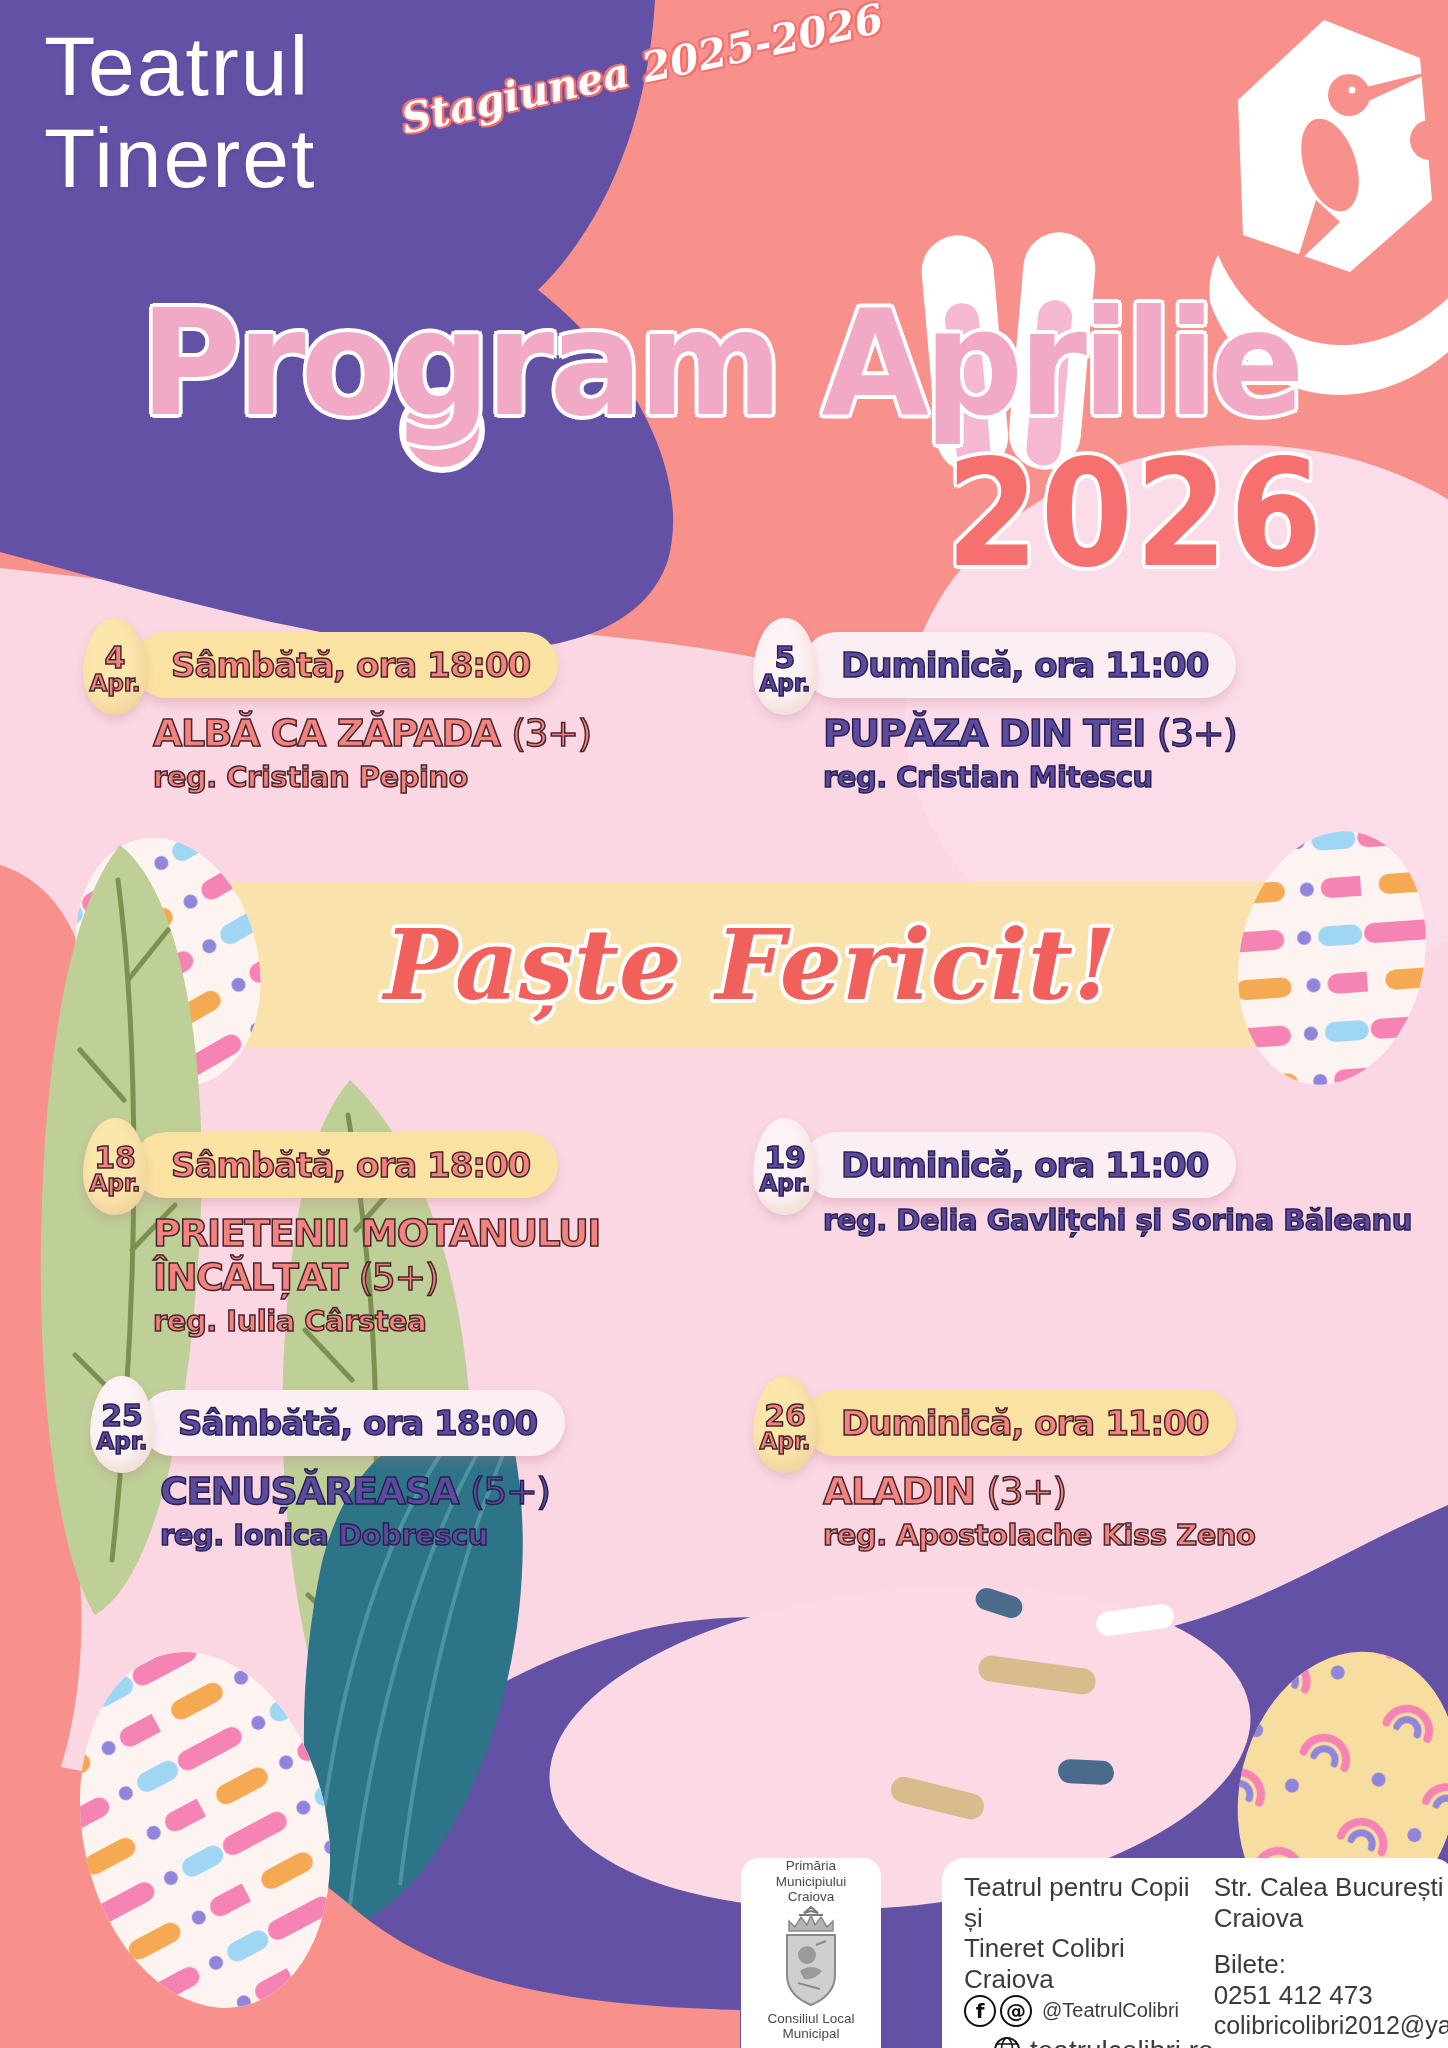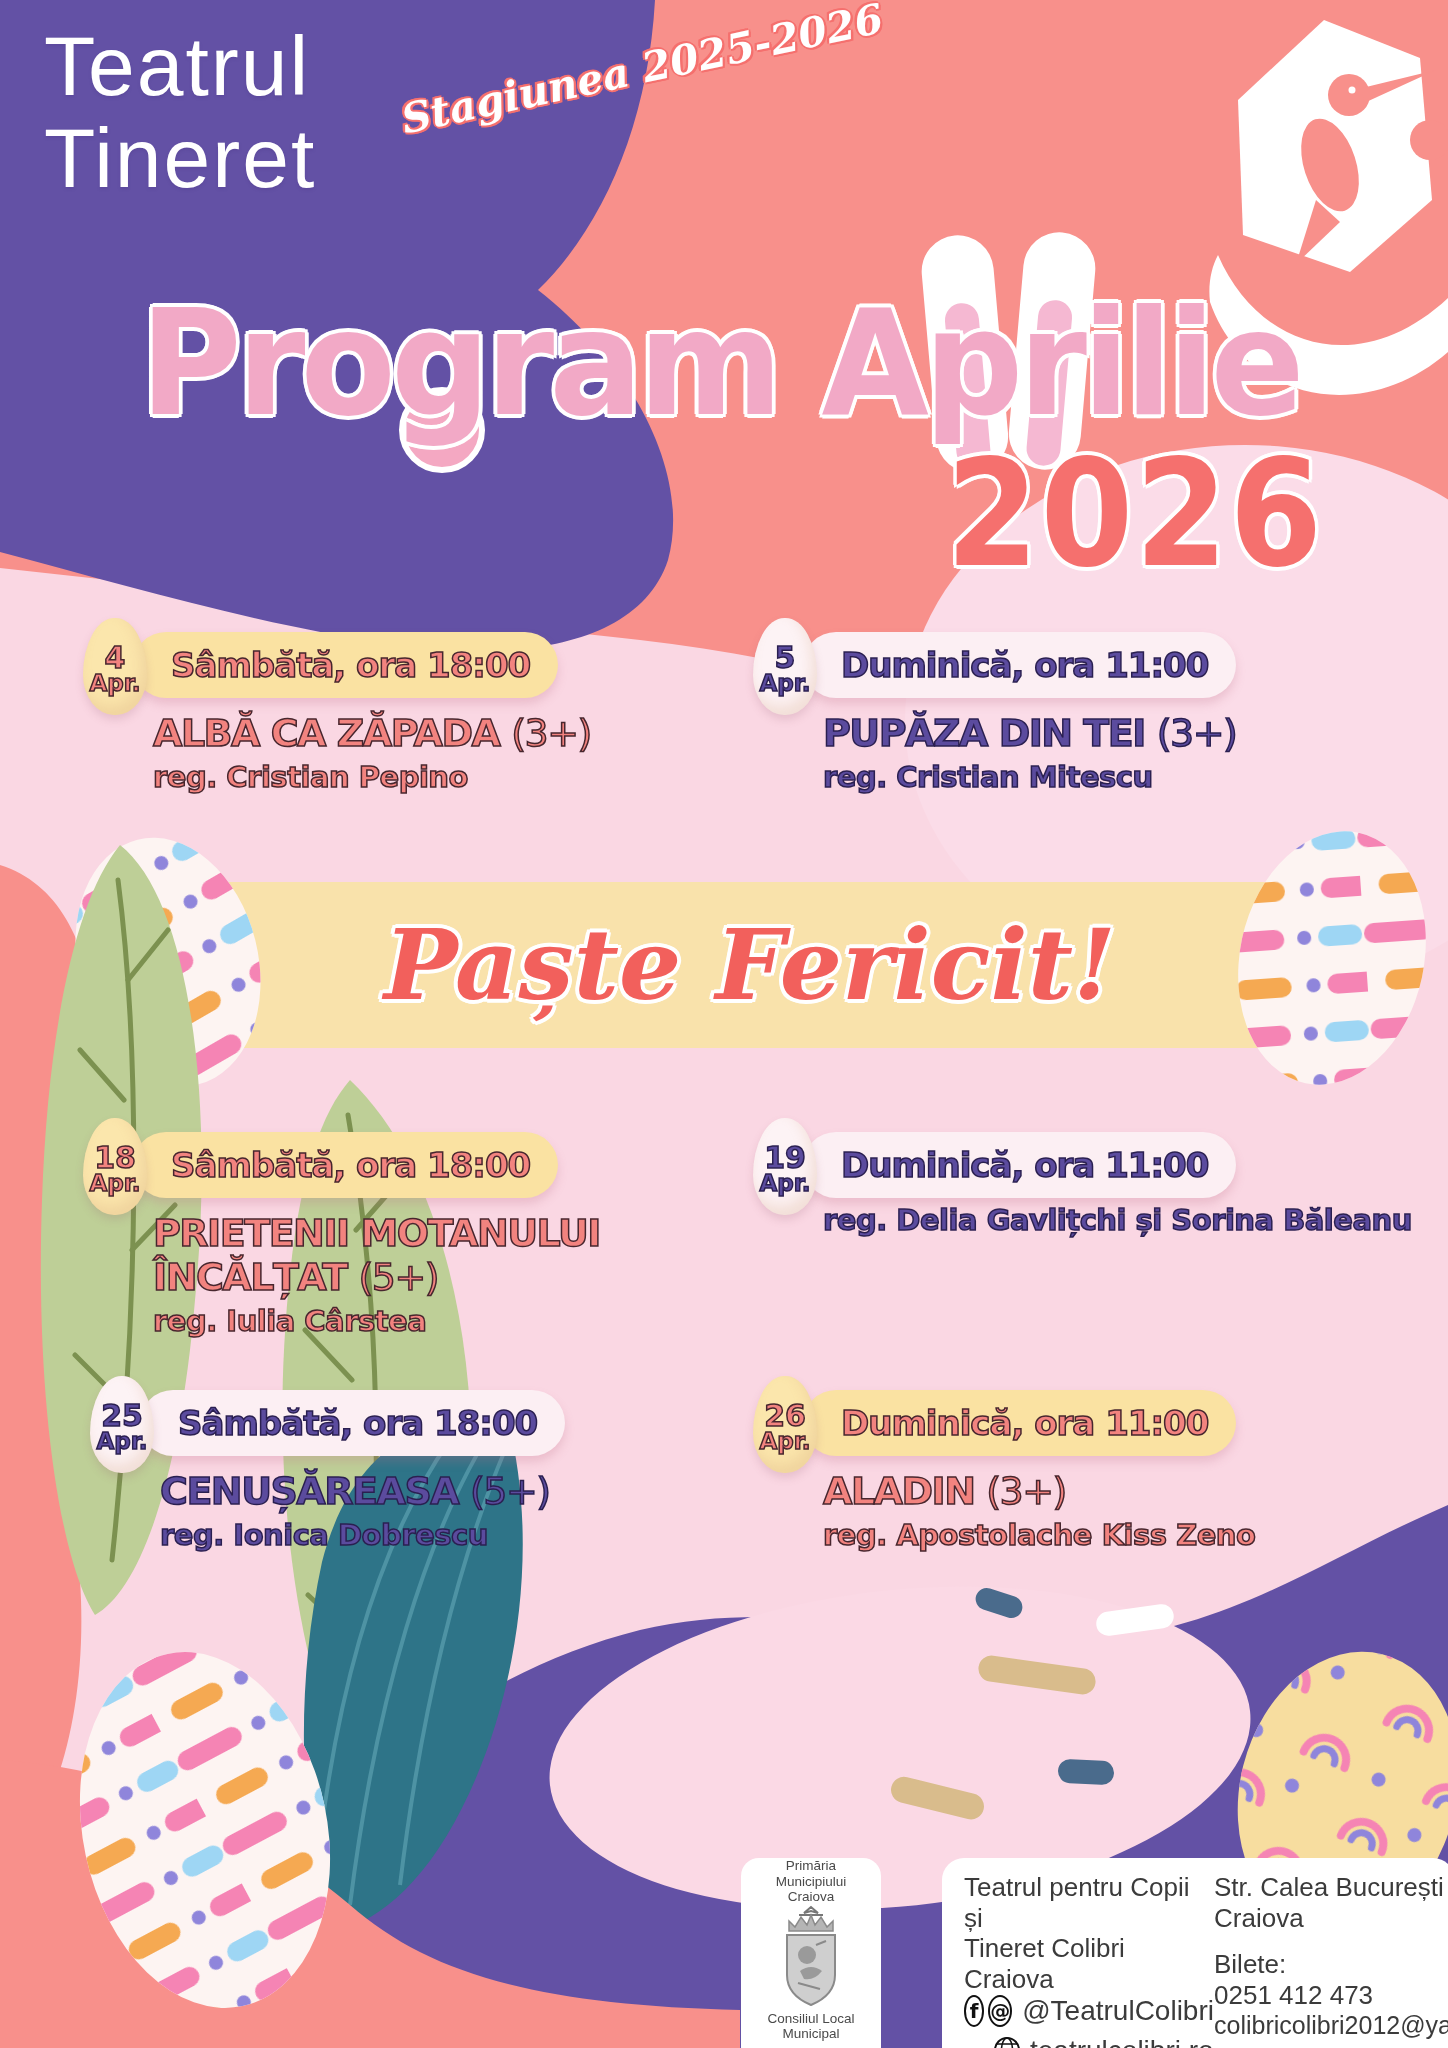--- a/index.html
+++ b/index.html
@@ -74,21 +74,21 @@
         display:flex;padding:14px 20px 14px 22px;}
   .cm-col1{width:250px;display:flex;flex-direction:column;}
   .cm-col2{flex:1;display:flex;flex-direction:column;}
   .theater-name,.address{font-size:26px;line-height:1.18;white-space:pre-line;}
   .tickets-label,.tickets-phone{font-size:26px;line-height:1.18;}
   .tickets-label{margin-top:16px;}
   .social-row{margin-top:auto;display:flex;align-items:center;gap:4px;}
   .circle-icon{width:32px;height:32px;border:2.5px solid #111;border-radius:50%;
         display:inline-flex;align-items:center;justify-content:center;
         font-weight:bold;font-size:20px;color:#111;font-family:"DejaVu Sans",sans-serif;}
-  .handle{font-size:28px;margin-left:6px;}
+  .handle{font-size:20px;margin-left:6px;}
   .web-row{display:flex;align-items:center;gap:6px;margin:8px 0 2px 28px;font-size:28px;}
   .email{margin-top:auto;margin-bottom:2px;font-size:25px;}
 </style>
 </head>
 <body>
 
 <div class="poster">
 
   <svg class="bg-svg" width="1448" height="2048" viewBox="0 0 1448 2048">
     <defs>

